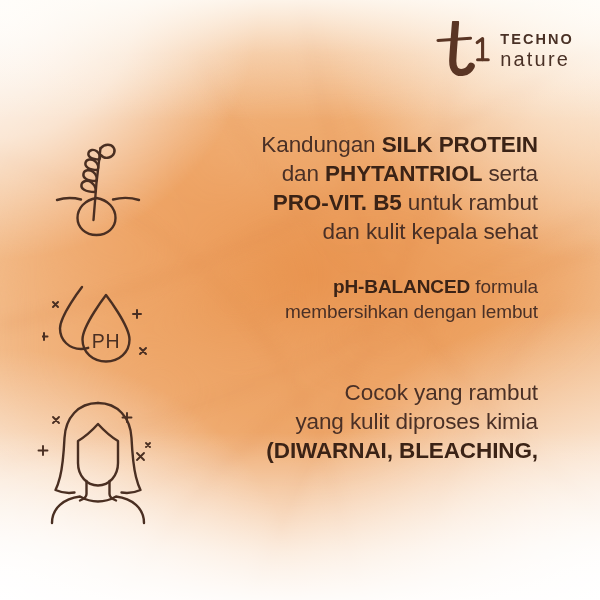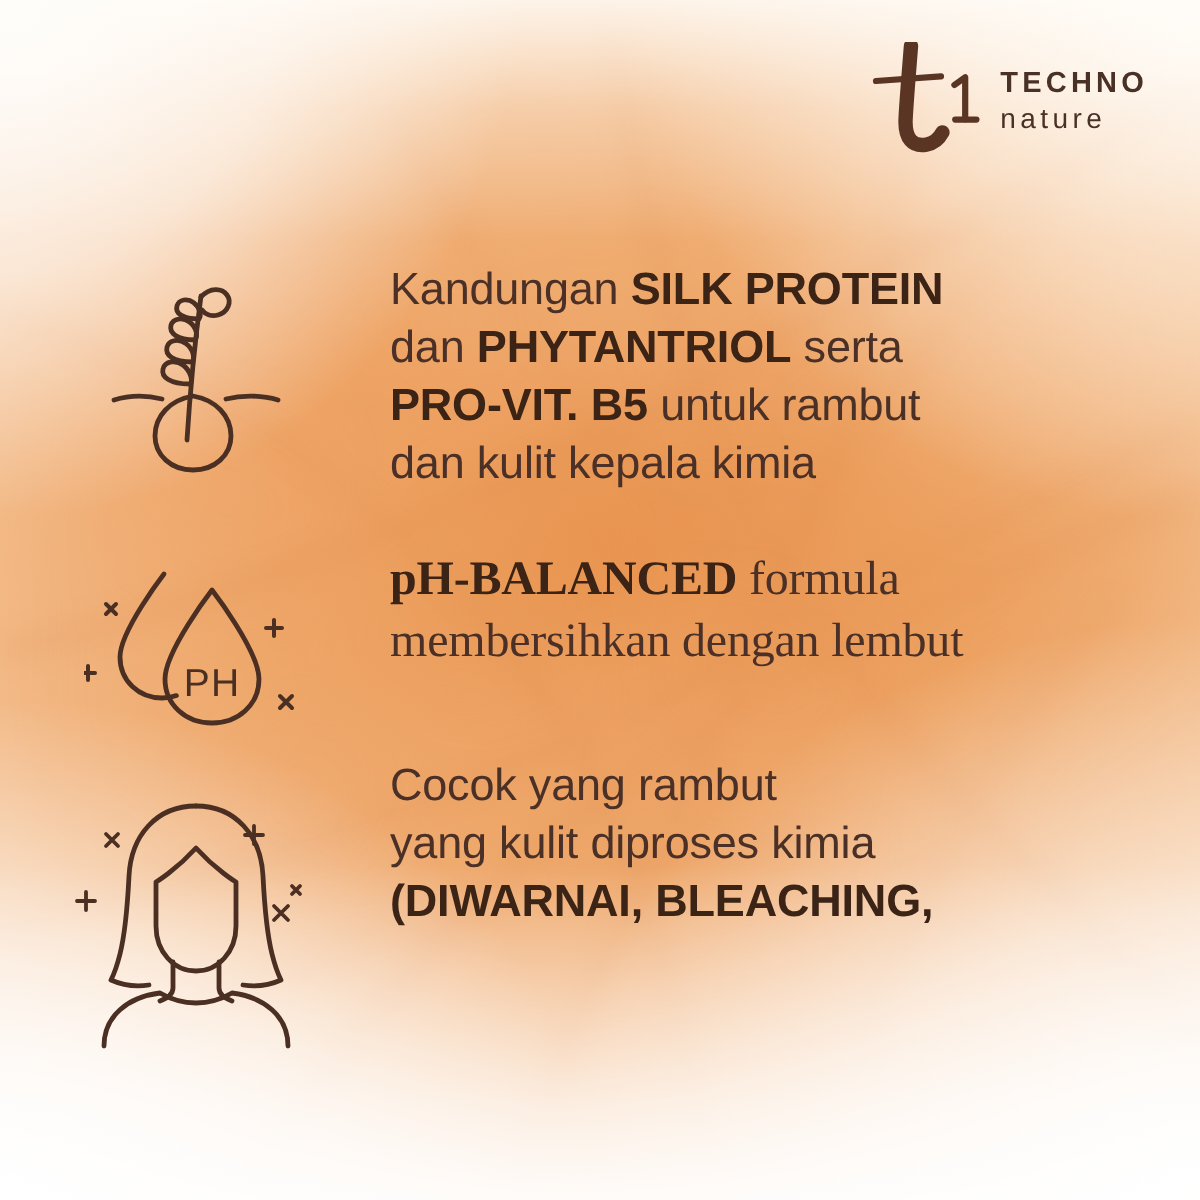--- a/index.html
+++ b/index.html
@@ -80,33 +80,34 @@
     line-height: 1;
     padding-top: 3px;
   }
   .logo-techno {
     font-size: 14.5px;
     font-weight: bold;
     letter-spacing: 2.1px;
     color: #4a3126;
   }
   .logo-nature {
-    font-size: 14px;
+    font-size: 20px;
     font-weight: 300;
     letter-spacing: 2.2px;
     color: #4a3126;
     margin-top: 3px;
   }
 
   
   .features {
     position: absolute;
     left: 0;
     top: 118px;
     width: 556px;
+    text-align: right;
   }
   .feature-row {
     display: flex;
     align-items: flex-start;
   }
   .feature-row.row-1 { height: 135px; }
   .feature-row.row-2 { height: 120px; }
   .feature-row.row-3 { height: 150px; }
 
   .icon-cell {
@@ -127,21 +128,21 @@
     padding-right: 18px;
   }
   .feat-text {
     color: #4a3026;
     font-size: 22.5px;
     line-height: 1.29;
     font-weight: 400;
     letter-spacing: -0.1px;
   }
   .row-1 .feat-text { padding-top: 12px; }
-  .row-2 .feat-text { padding-top: 22px; font-size: 24px; font-family: Liberation Serif, serif; }
+  .row-2 .feat-text { padding-top: 22px; font-size: 19px; }
   .row-3 .feat-text { padding-top: 5px; }
 
   .feat-text b {
     font-weight: bold;
     color: #3b2316;
   }
   .feat-line { display: block; white-space: nowrap; }
 </style>
 </head>
 <body>
@@ -223,21 +224,21 @@
             <path d="M44.5 25.5 C 36 25.5, 32.5 22.5, 33.5 18.9 C 34.5 15.6, 38.8 15, 41.8 17.3 C 45.1 19.8, 45.8 23.9, 44.5 25.5 Z"></path>
             <path d="M45.5 14.5 C 50 9.5, 56 10, 58.5 13.5 C 61 17, 59 22, 54 23.5 C 50.5 24.5, 47.5 23, 46 21"></path>
           </g>
         </svg>
       </div>
       <div class="text-cell">
         <div class="feat-text">
           <span class="feat-line"><span>Kandungan </span><b>SILK PROTEIN</b></span>
           <span class="feat-line"><span>dan </span><b>PHYTANTRIOL</b><span> serta</span></span>
           <span class="feat-line"><b>PRO-VIT. B5</b><span> untuk rambut</span></span>
-          <span class="feat-line"><span>dan kulit kepala kimia</span></span>
+          <span class="feat-line"><span>dan kulit kepala sehat</span></span>
         </div>
       </div>
     </div>
 
     <div class="feature-row row-2">
       <div class="icon-cell">
         <svg width="112" height="92" viewBox="0 0 112 92" aria-hidden="true">
           <g fill="none" stroke="#4a2f22" stroke-width="2.4" stroke-linecap="round" stroke-linejoin="round">
 
             <path d="M40 12 C 40 12, 18 40.5, 18 53.5 C 18 65.5, 27.5 74, 39 74 C 41.5 74, 44 73.6, 46.2 72.8"></path>

